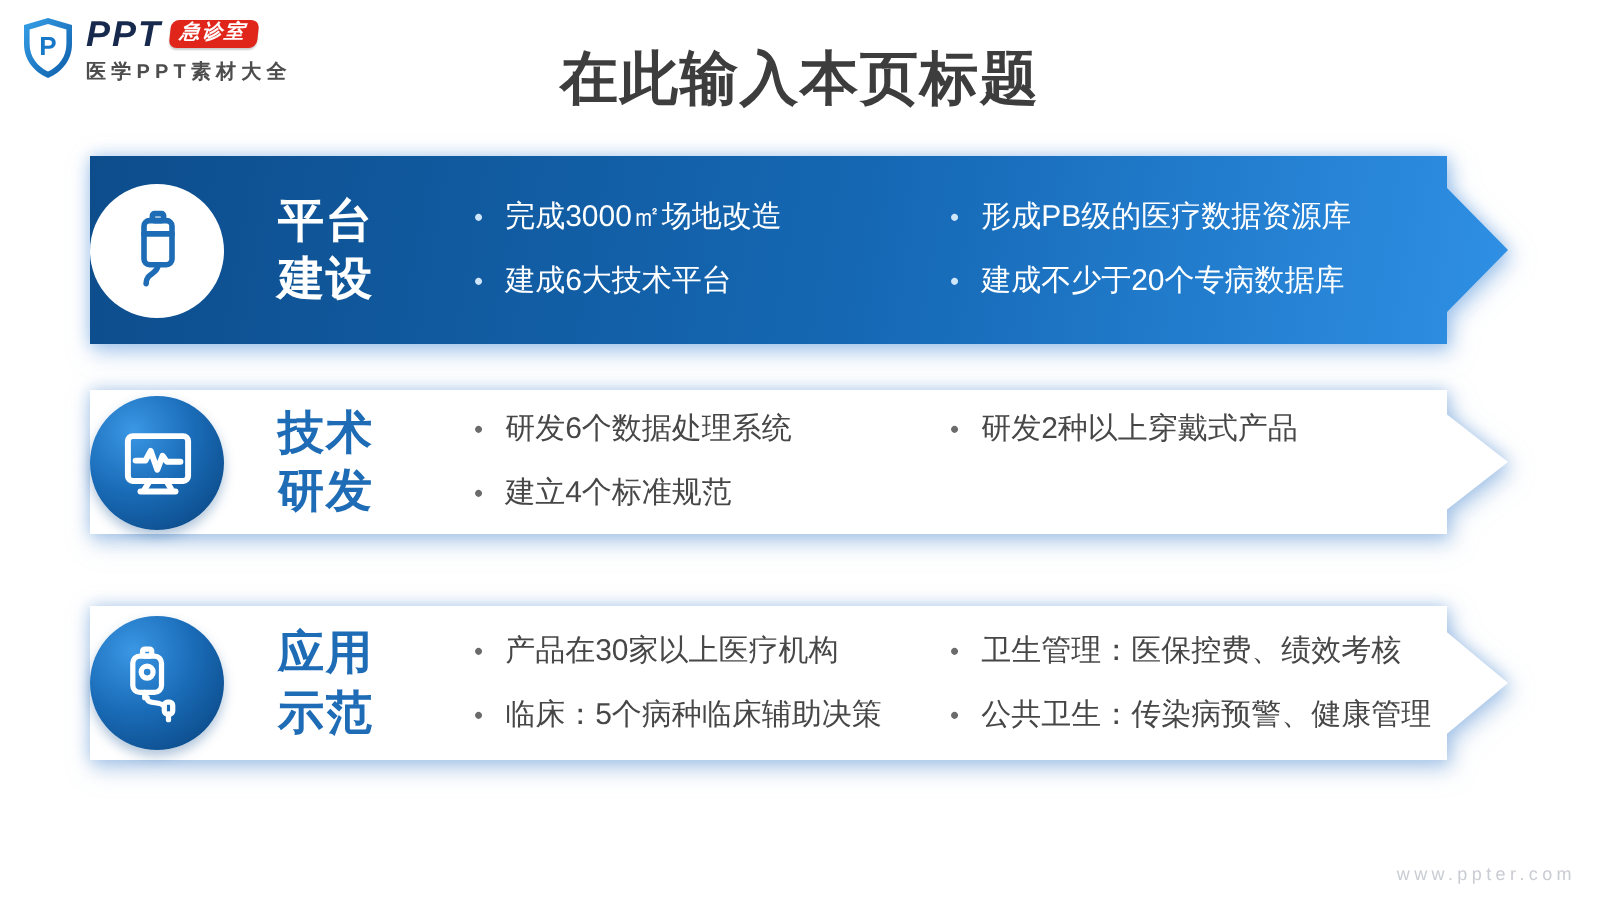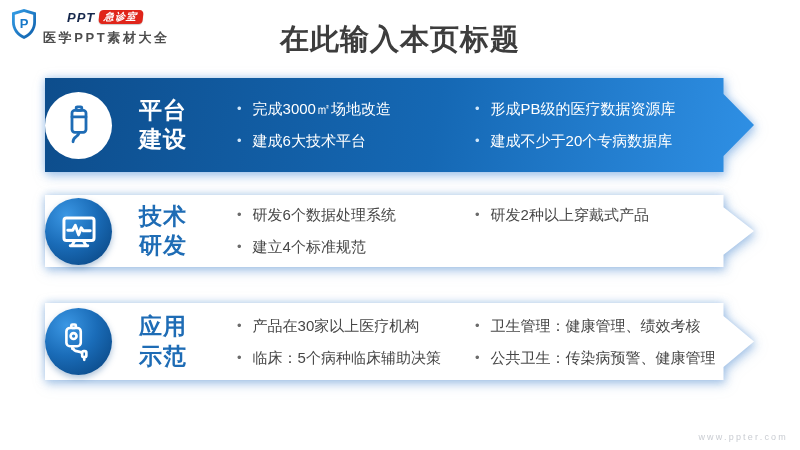--- a/index.html
+++ b/index.html
@@ -7,31 +7,31 @@
     width:800px;height:450px;position:relative;overflow:hidden;
     background:#ffffff;
     font-family:"Liberation Sans","DejaVu Sans",sans-serif;
   }
   
   .logo{position:absolute;left:10px;top:8px;display:flex;align-items:flex-start;}
   .logo-shield{width:28px;height:32px;flex:none;}
   .logo-text{margin-left:5px;display:flex;flex-direction:column;}
   .logo-brand-line{display:flex;align-items:center;height:18px;}
   .logo-brand{
-    font-size:13px;font-weight:bold;font-style:italic;
-    color:var(--navy,#17294d);letter-spacing:1px;line-height:1;margin-left:24px;
+    font-size:18px;font-weight:bold;font-style:italic;
+    color:var(--navy,#17294d);letter-spacing:1px;line-height:1;
   }
   .logo-badge{
     margin-left:4px;background:var(--badge-red,#e0251a);color:#fff;
     font-size:10px;font-weight:bold;font-style:italic;
     padding:2px 6px 2px 5px;border-radius:4px;transform:skewX(-6deg);
     letter-spacing:1px;line-height:1;box-shadow:0 1px 1px rgba(0,0,0,.2);
   }
   .logo-tagline{
-    margin-top:3px;font-size:13px;color:#4d4d4d;letter-spacing:2.6px;font-weight:bold;
+    margin-top:3px;font-size:10px;color:#4d4d4d;letter-spacing:2.6px;font-weight:bold;
   }
   
   .page-title{
     position:absolute;left:0;top:20px;width:100%;text-align:center;
     font-size:29px;font-weight:bold;color:var(--title-gray,#3d3d3d);
     letter-spacing:1px;
   }
   
   .row{position:absolute;left:45px;width:709px;}
   .row-0{top:78px;height:94px;}
@@ -193,20 +193,20 @@
     <div class="row-label">
       <div>应用</div>
       <div>示范</div>
     </div>
     <div class="cols">
       <ul class="bullet-list bullet-col-1">
         <li class="bullet-item">产品在30家以上医疗机构</li>
         <li class="bullet-item">临床：5个病种临床辅助决策</li>
       </ul>
       <ul class="bullet-list bullet-col-2">
-        <li class="bullet-item">卫生管理：健康管理、绩效考核</li>
+        <li class="bullet-item">卫生管理：医保控费、绩效考核</li>
         <li class="bullet-item">公共卫生：传染病预警、健康管理</li>
       </ul>
     </div>
   </div>
 </div>
 
 <div class="watermark">www.ppter.com</div>
 
 </body></html>

